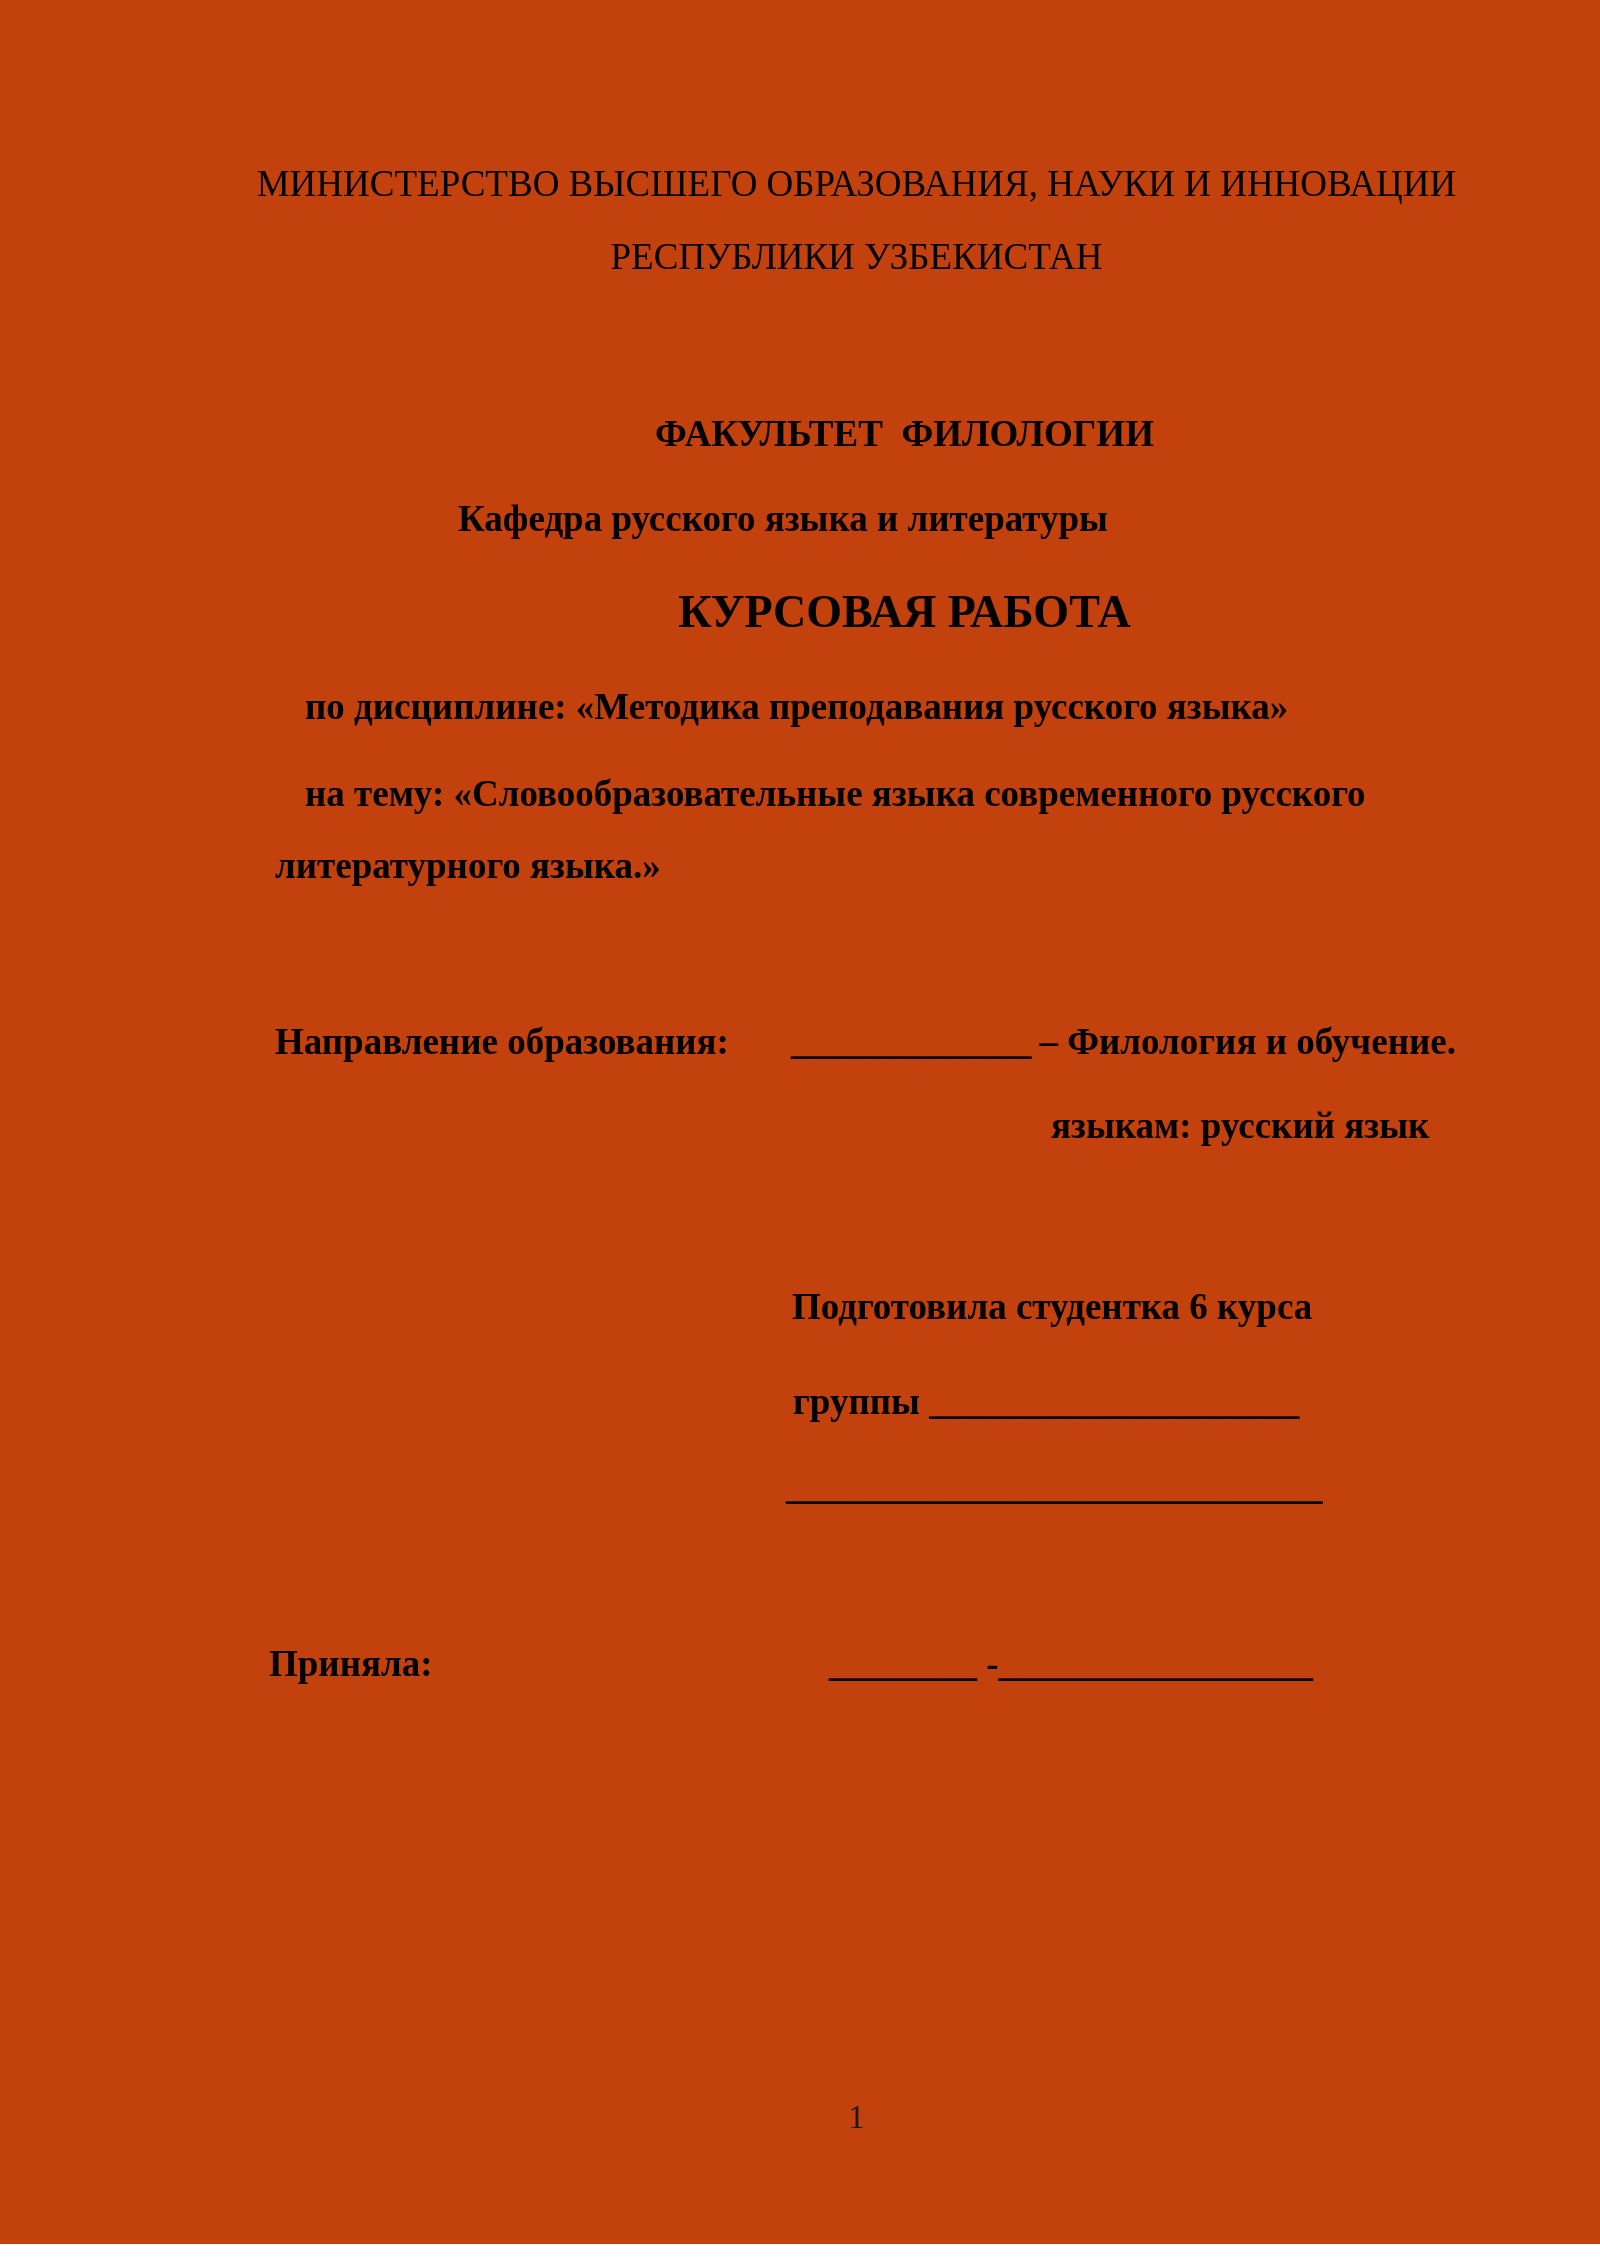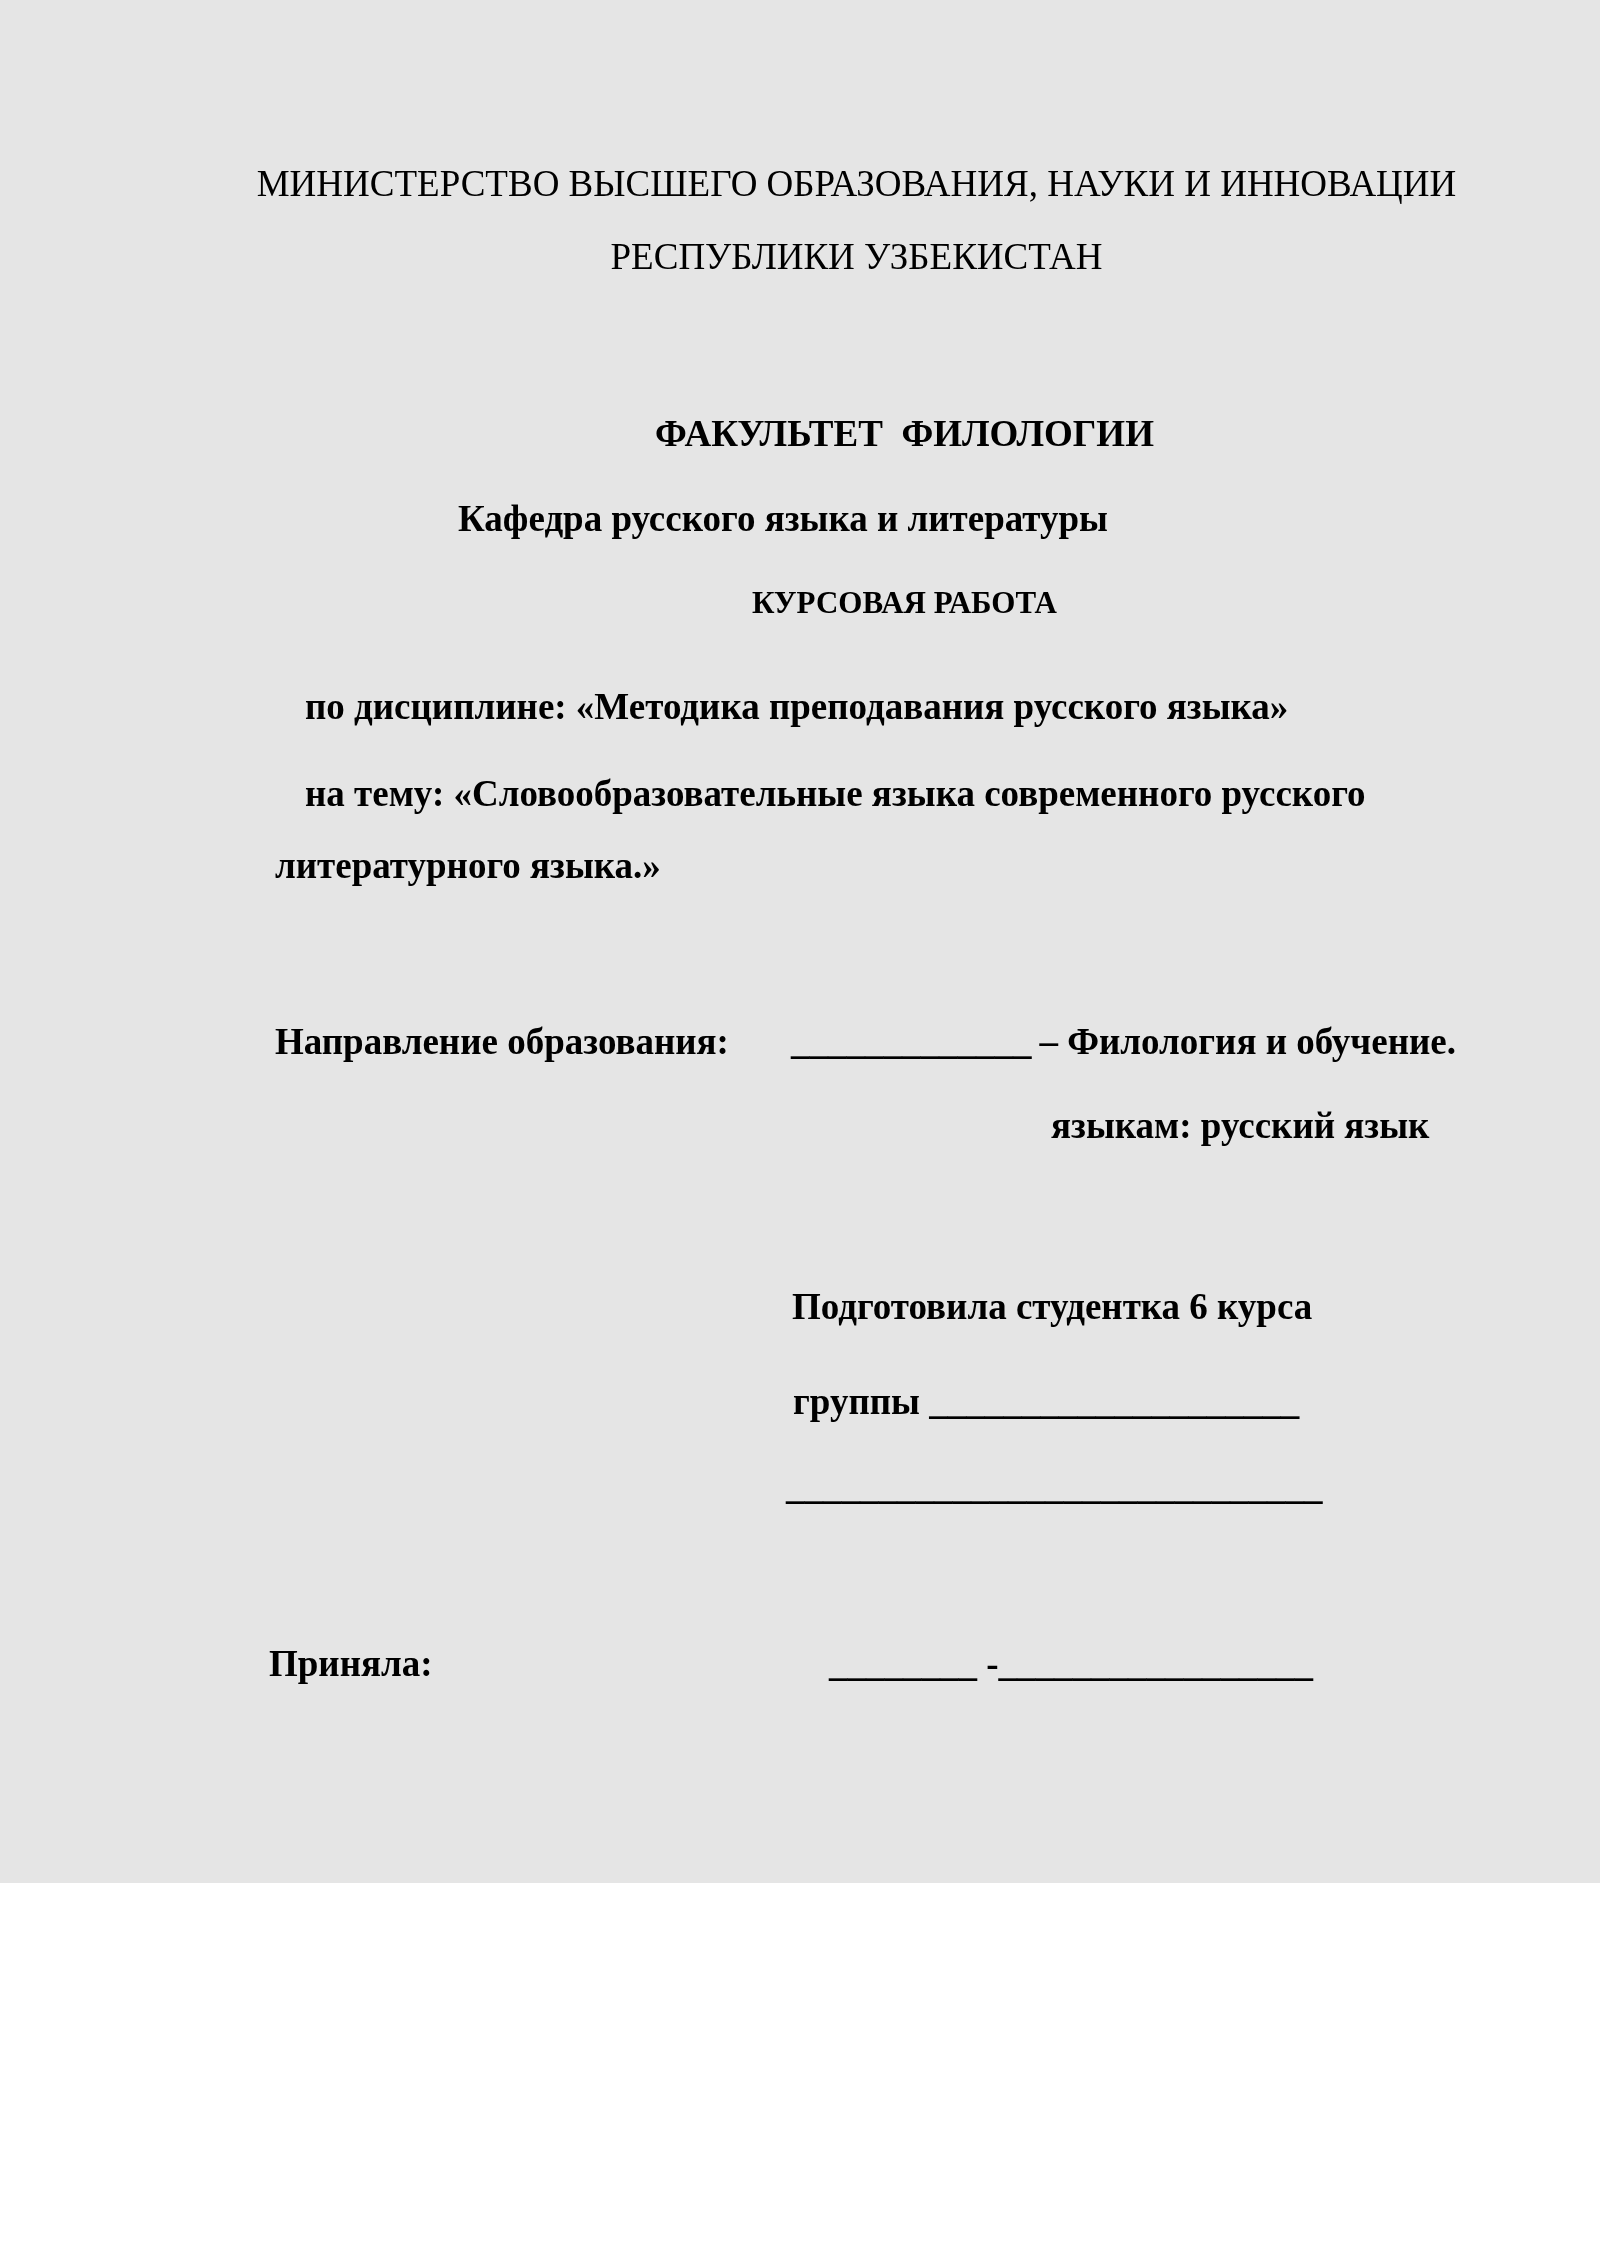--- a/index.html
+++ b/index.html
@@ -3,39 +3,39 @@
 <meta charset="utf-8">
 <style>
   html, body {
     margin: 0;
     padding: 0;
     background: #ffffff;
   }
   .page {
     position: relative;
     width: 1600px;
-    height: 1883px;
-    background: #e5e5e5;
+    height: 2244px;
+    background: #c2410c;
     color: #000000;
     font-family: "Liberation Serif", "DejaVu Serif", serif;
     overflow: hidden;
   }
   .line {
     position: absolute;
     font-size: 37px;
     line-height: 1.2;
     white-space: pre;
   }
   .centered {
     left: 227px;
     width: 1259px;
     text-align: center;
   }
   .bold { font-weight: 700; margin-left: 48px; }
-  .worktitle { font-size: 31px; }
+  .worktitle { font-size: 46px; }
   .pagenum { font-size: 33px; color: #1a1a1a; }
   .inline-gap { display: inline-block; width: 62px; }
   .small-gap { display: inline-block; width: 8px; }
   .abs-blanks { position: absolute; left: 560px; top: 0; }
 </style>
 </head>
 <body>
 
 <div class="page">
 

